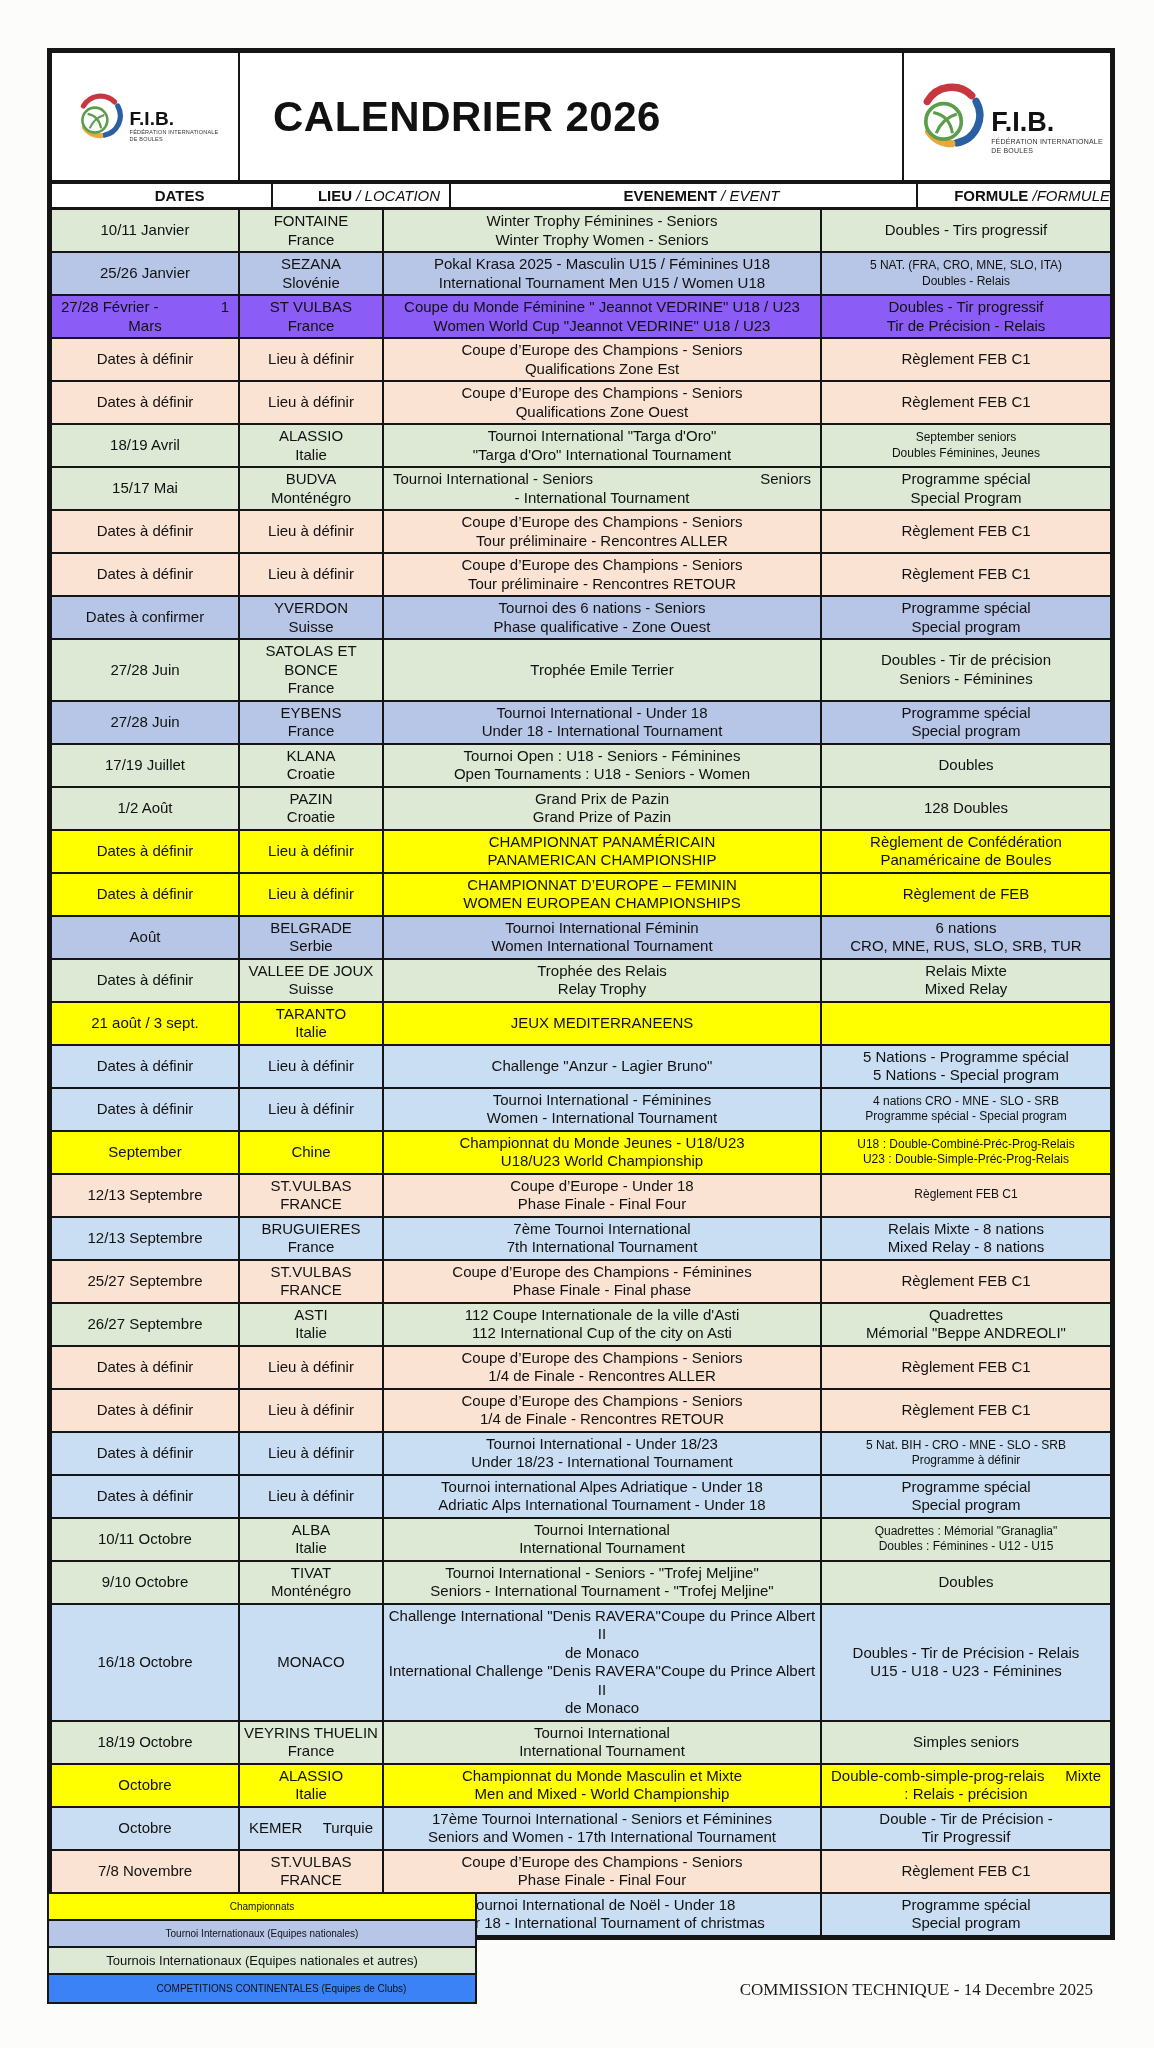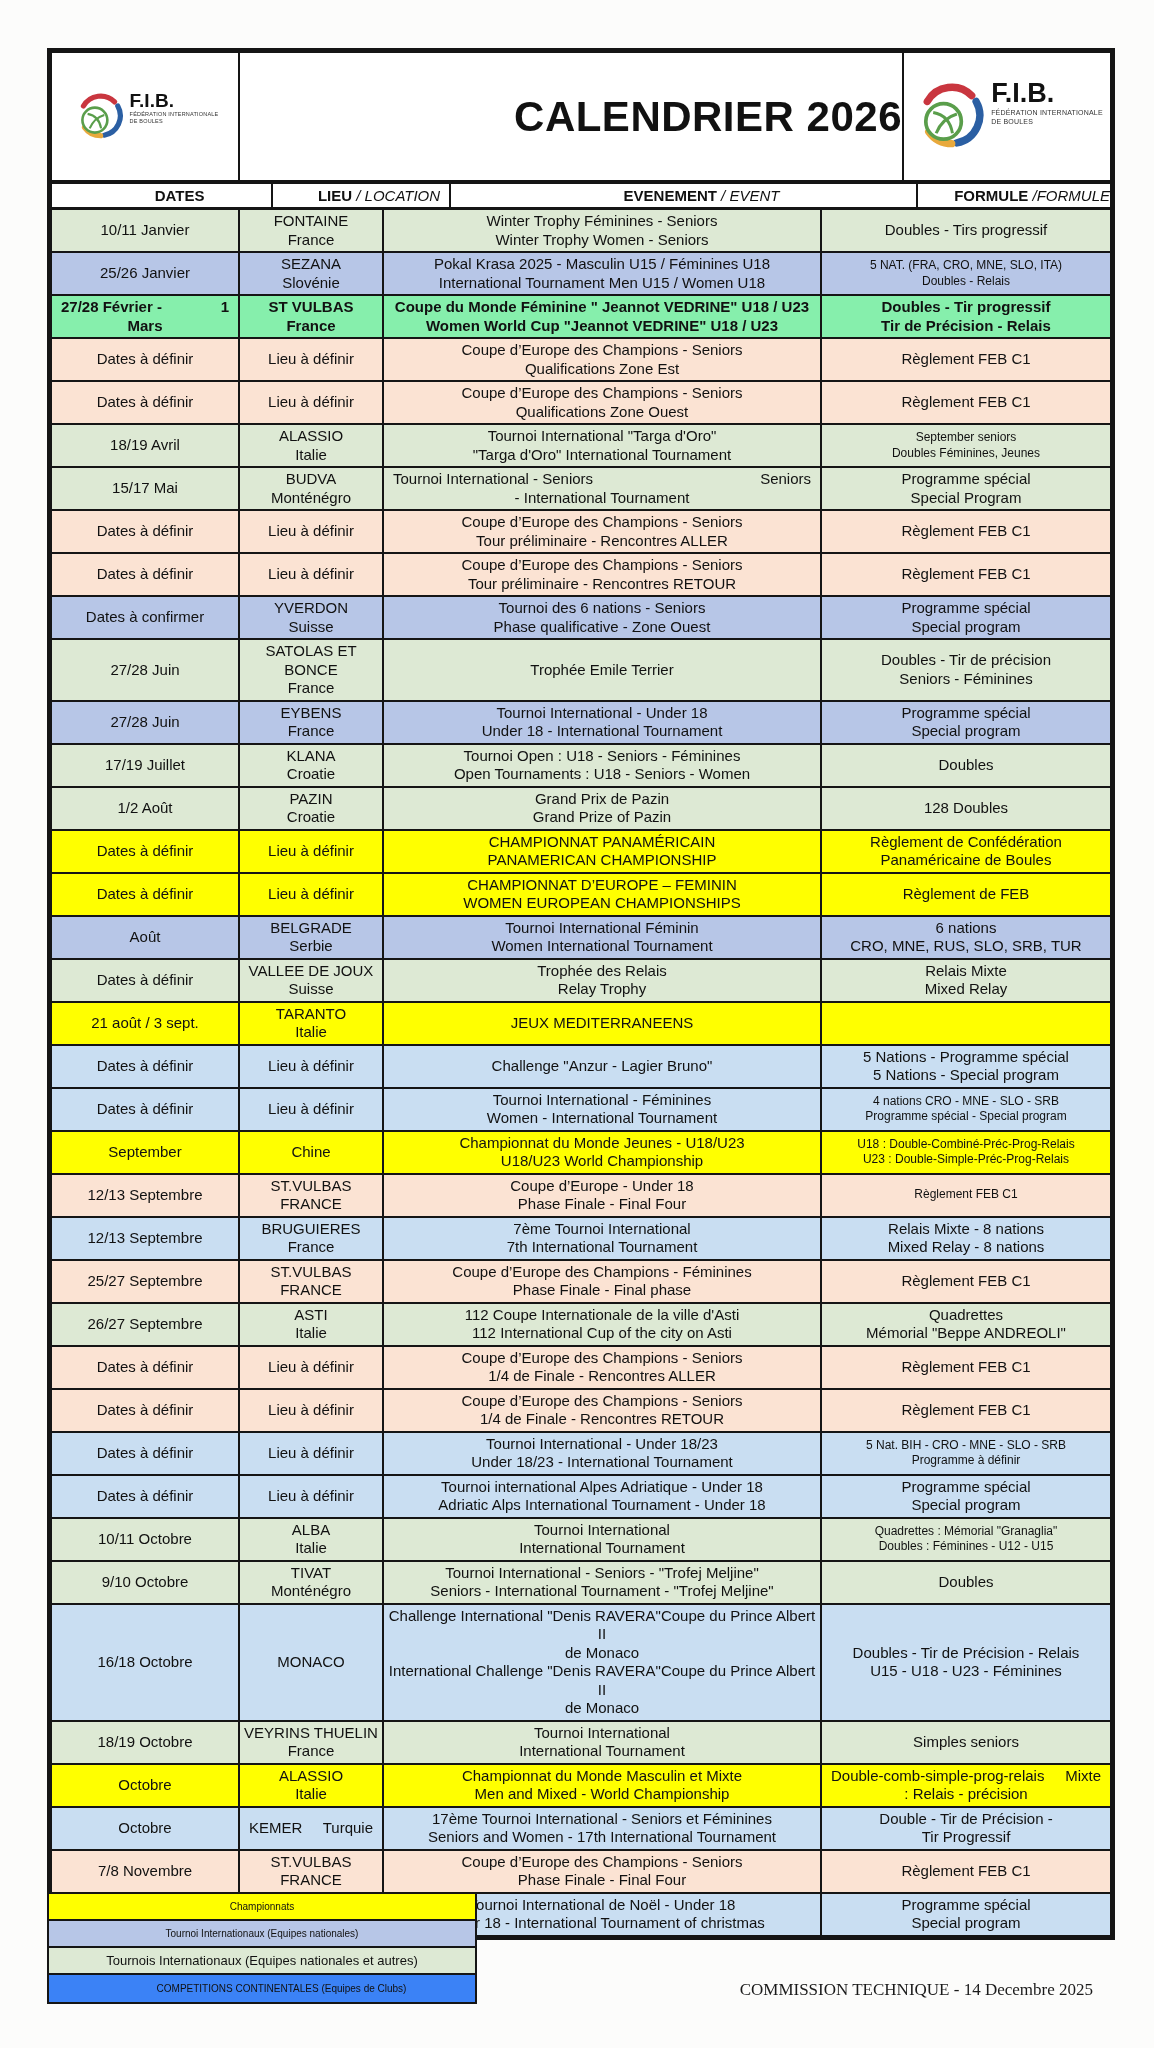--- a/index.html
+++ b/index.html
@@ -6,25 +6,25 @@
   html, body { width: 1154px; background: #fcfcfb; }
   body { height: 2048px; position: relative; font-family: "Liberation Sans", sans-serif; color: #111; }
 
   .sheet { position: absolute; inset: 0; }
 
   
   .tbl { position: absolute; left: 47px; top: 48px; width: 1068px; border: 5px solid #151515; background: #fff; }
 
   .hdr-band { display: flex; height: 131px; background: #fff; border-bottom: 4px solid #151515; }
   .hdr-left  { width: 188px; border-right: 2px solid #151515; display: flex; align-items: center; justify-content: center; }
-  .hdr-mid   { flex: 1; border-right: 2px solid #151515; display: flex; align-items: center; justify-content: flex-end; padding-left: 33px; }
+  .hdr-mid   { flex: 1; border-right: 2px solid #151515; display: flex; align-items: center; justify-content: flex-start; padding-left: 33px; }
   .hdr-right { width: 206px; display: flex; align-items: center; justify-content: center; }
   .title { font-size: 42px; font-weight: bold; letter-spacing: .5px; }
 
-  .logo { display: flex; align-items: flex-start; gap: 6px; }
+  .logo { display: flex; align-items: flex-end; gap: 6px; }
   .logo-text { display: flex; flex-direction: column; line-height: 1; }
   .logo-abbr { font-weight: bold; }
   .logo-sub { color: #333; letter-spacing: .2px; margin-top: 2px; }
   .logo-sm .logo-abbr { font-size: 19px; }
   .logo-sm .logo-sub  { font-size: 5.5px; }
   .logo-lg .logo-abbr { font-size: 27px; }
   .logo-lg .logo-sub  { font-size: 7px; }
 
   .colhdr { display: flex; border-bottom: 3px solid #151515; background: #fff; }
   .colhdr .hcell { display: flex; align-items: center; justify-content: center; height: 23px;
@@ -150,21 +150,21 @@
           </div>
           <div class="cell c-event">
             <div class="line">Pokal Krasa 2025 - Masculin U15 / Féminines U18</div>
             <div class="line">International Tournament Men U15 / Women U18</div>
           </div>
           <div class="cell c-form small">
             <div class="line">5 NAT. (FRA, CRO, MNE, SLO, ITA)</div>
             <div class="line">Doubles - Relais</div>
           </div>
         </div>
-        <div class="row" style="background: #86efac; font-weight: bold;">
+        <div class="row" style="background: #8b5cf6;">
           <div class="cell c-date">
             <div class="line split">
               <span>27/28 Février -</span>
               <span>1</span>
             </div>
             <div class="line">Mars</div>
           </div>
           <div class="cell c-lieu">
             <div class="line">ST VULBAS</div>
             <div class="line">France</div>

